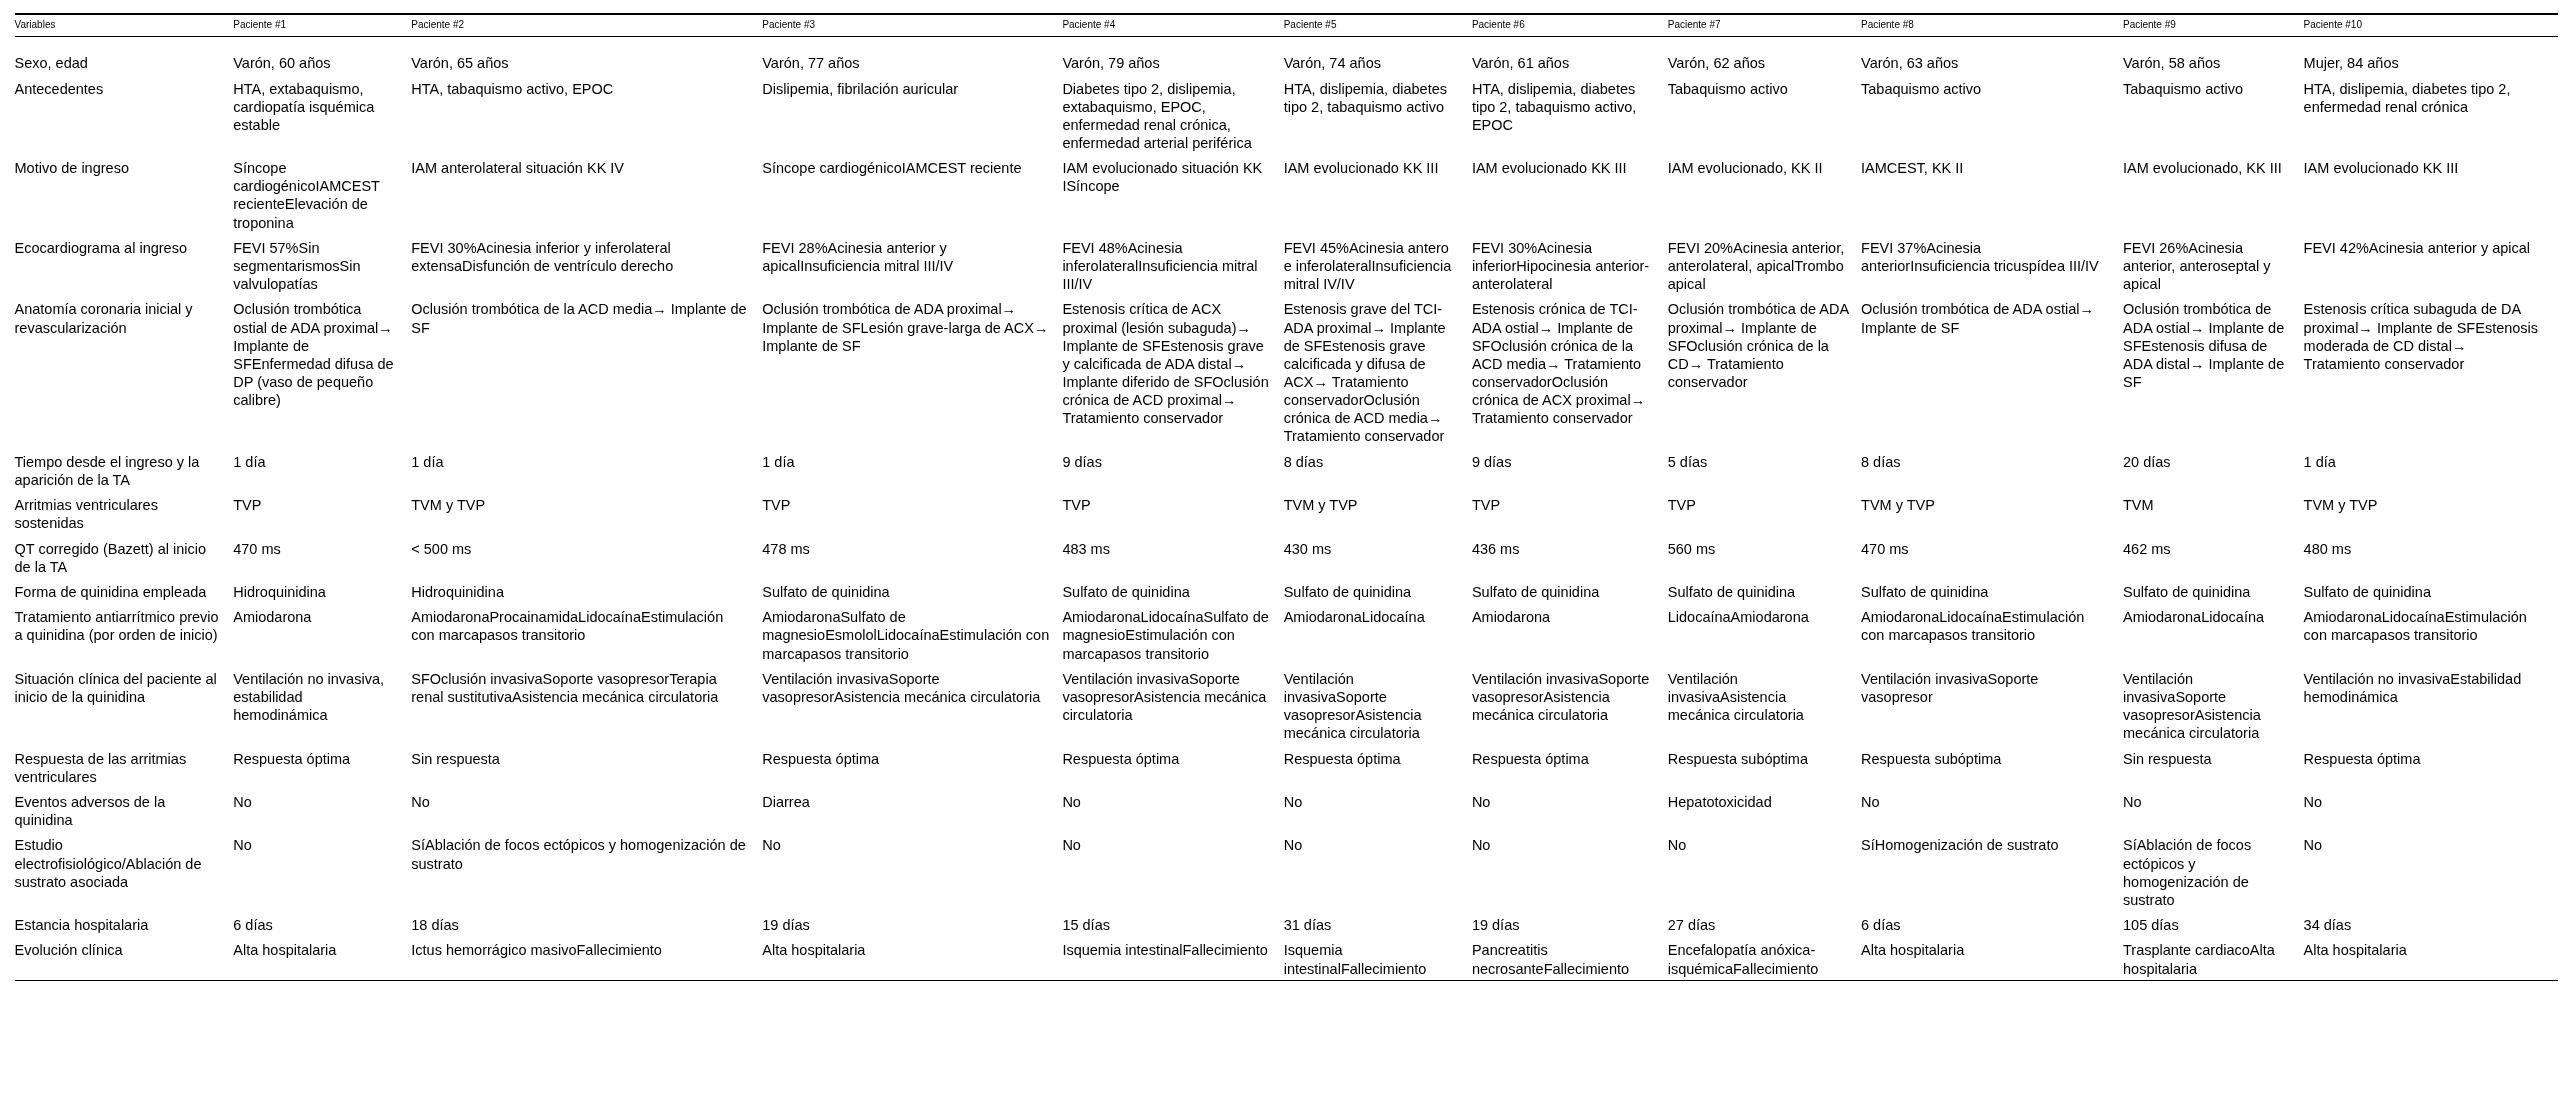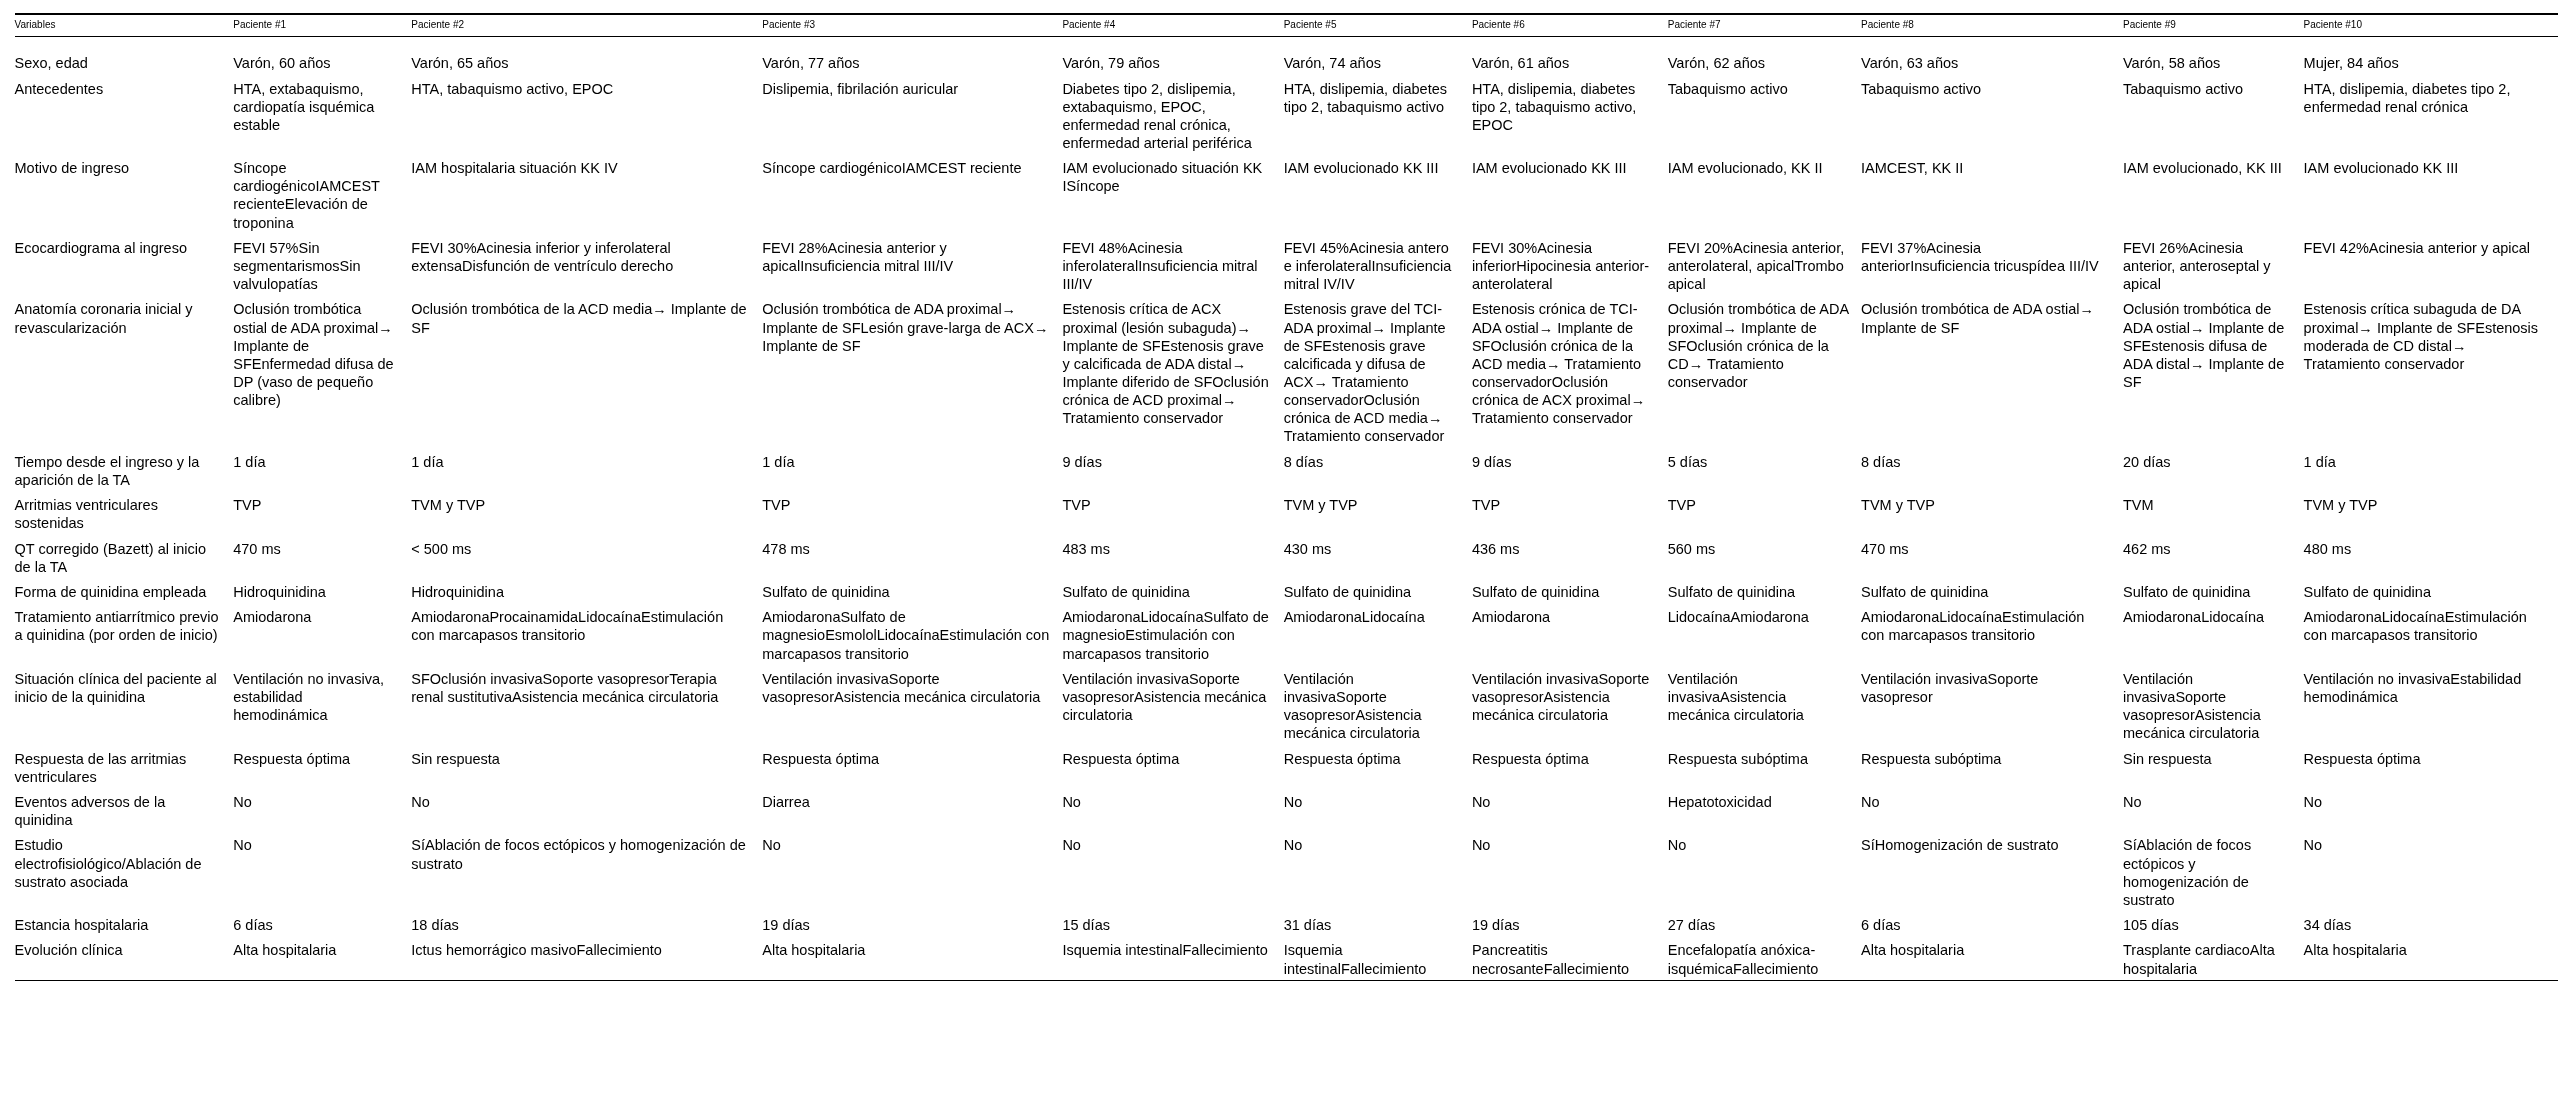--- a/index.html
+++ b/index.html
@@ -114,21 +114,21 @@
           <td>HTA, dislipemia, diabetes tipo 2, tabaquismo activo</td>
           <td>HTA, dislipemia, diabetes tipo 2, tabaquismo activo, EPOC</td>
           <td>Tabaquismo activo</td>
           <td>Tabaquismo activo</td>
           <td>Tabaquismo activo</td>
           <td>HTA, dislipemia, diabetes tipo 2, enfermedad renal crónica</td>
         </tr>
         <tr>
           <td>Motivo de ingreso</td>
           <td>Síncope cardiogénicoIAMCEST recienteElevación de troponina</td>
-          <td>IAM hospitalaria situación KK IV</td>
+          <td>IAM anterolateral situación KK IV</td>
           <td>Síncope cardiogénicoIAMCEST reciente</td>
           <td>IAM evolucionado situación KK ISíncope</td>
           <td>IAM evolucionado KK III</td>
           <td>IAM evolucionado KK III</td>
           <td>IAM evolucionado, KK II</td>
           <td>IAMCEST, KK II</td>
           <td>IAM evolucionado, KK III</td>
           <td>IAM evolucionado KK III</td>
         </tr>
         <tr>

